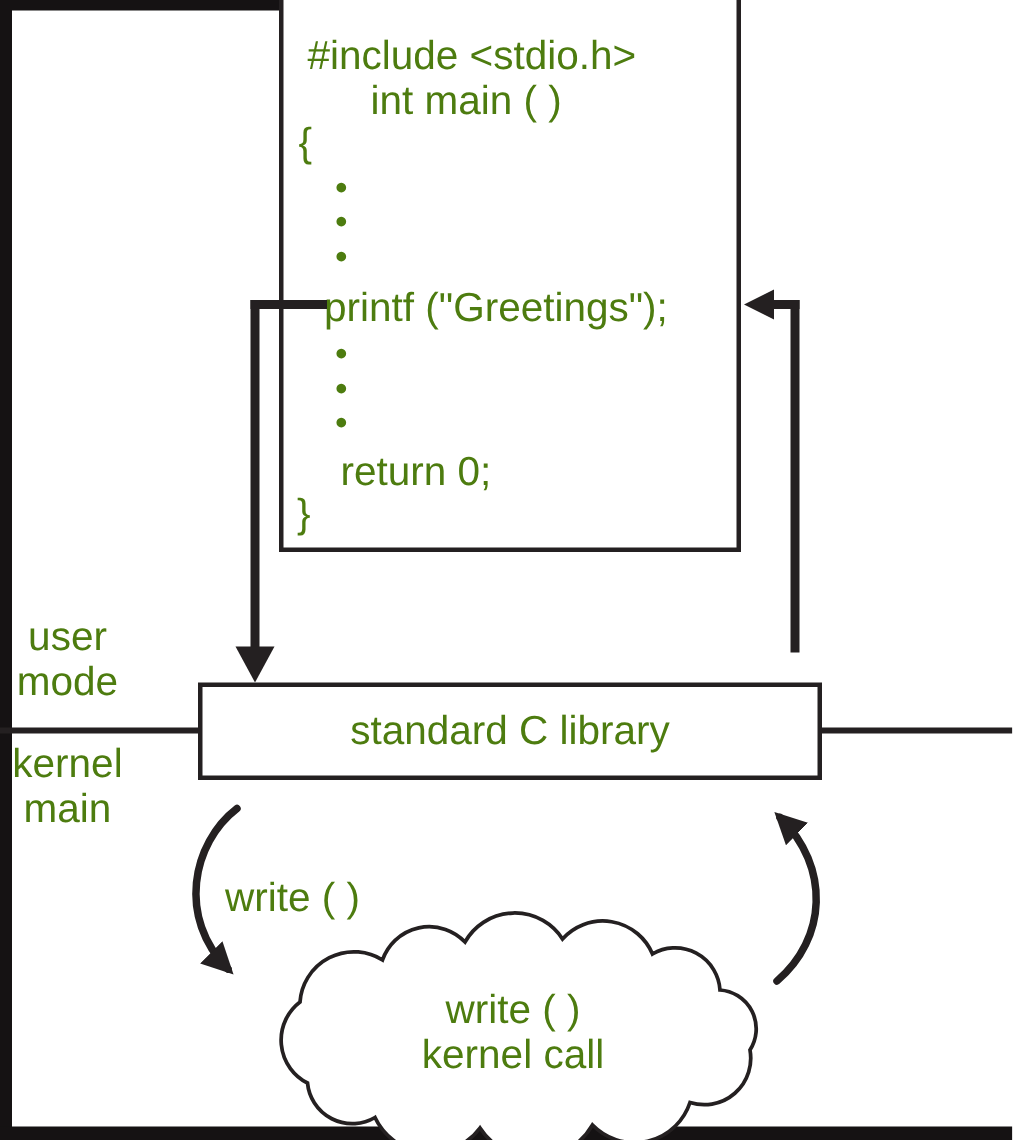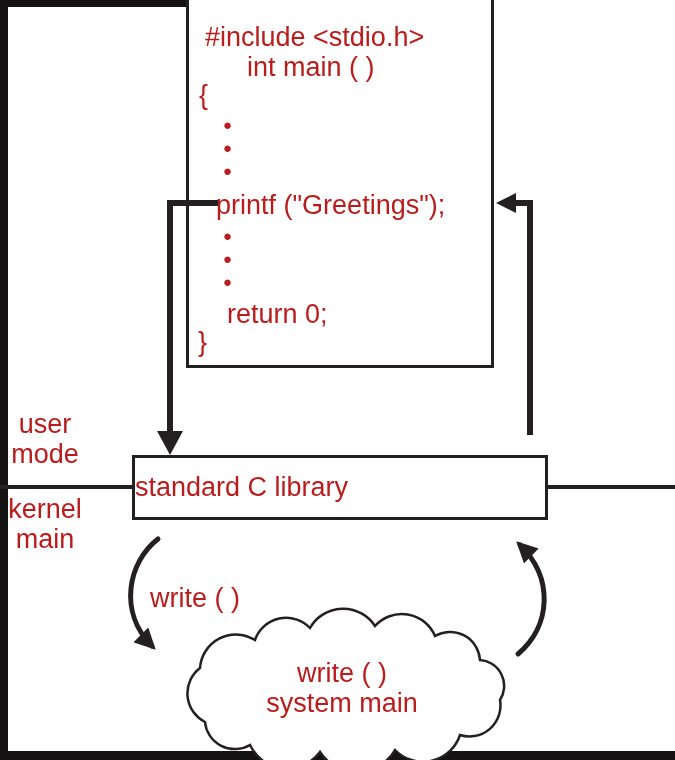--- a/index.html
+++ b/index.html
@@ -1,18 +1,18 @@
 <!DOCTYPE html>
 <html><head>
 <meta charset="utf-8">
 <style>
   html,body{margin:0;padding:0;background:#ffffff;}
   .canvas{
     position:relative;width:675px;height:760px;background:#ffffff;overflow:hidden;
-    font-family:"Liberation Sans","DejaVu Sans",sans-serif;color:#b91c1c;
+    font-family:"Liberation Sans","DejaVu Sans",sans-serif;color:#4d7c0f;
   }
   .bar{position:absolute;background:#151213;}
   .codebox{
     position:absolute;left:186px;top:0;width:308px;height:368px;box-sizing:border-box;
     background:#ffffff;border-left:3px solid #242021;border-right:3px solid #242021;
     border-bottom:3px solid #242021;border-top:0;
   }
   .codeline{position:absolute;font-size:27px;line-height:30px;white-space:pre;}
   .dots{position:absolute;}
   .dots span{display:block;font-size:15px;line-height:23px;text-align:center;}
@@ -25,21 +25,21 @@
   .tri-left{
     position:absolute;width:0;height:0;
     border-top:10px solid transparent;border-bottom:10px solid transparent;
     border-right:20px solid #242021;
   }
   .modelabel{
     position:absolute;left:0;width:90px;font-size:27px;line-height:30px;text-align:center;
   }
   .libbox{
     position:absolute;left:132px;top:455px;width:416px;height:65px;box-sizing:border-box;
-    background:#ffffff;border:3px solid #242021;display:flex;align-items:center;justify-content:flex-start;
+    background:#ffffff;border:3px solid #242021;display:flex;align-items:center;justify-content:center;
     font-size:27px;
   }
   .writelabel{position:absolute;left:150px;top:583px;font-size:27px;line-height:30px;white-space:pre;}
   .cloudtext{
     position:absolute;left:192px;top:658px;width:300px;text-align:center;
     font-size:27px;line-height:30px;
   }
   .cloudtext div{white-space:pre;}
   svg.overlay{position:absolute;left:0;top:0;width:675px;height:760px;}
 </style>
@@ -106,16 +106,16 @@
              A 39 39 0 0 1 395 750
              A 44 44 0 0 1 320 752
              A 41 41 0 0 1 250 745
              A 30 30 0 0 1 205 722
              A 32 32 0 0 1 200 668 Z" fill="#ffffff" stroke="#242021" stroke-width="2.5"></path>
   </svg>
 
   <div class="writelabel">write ( )</div>
   <div class="cloudtext">
     <div>write ( )</div>
-    <div>system main</div>
+    <div>kernel call</div>
   </div>
 
 </div>
 
 </body></html>

